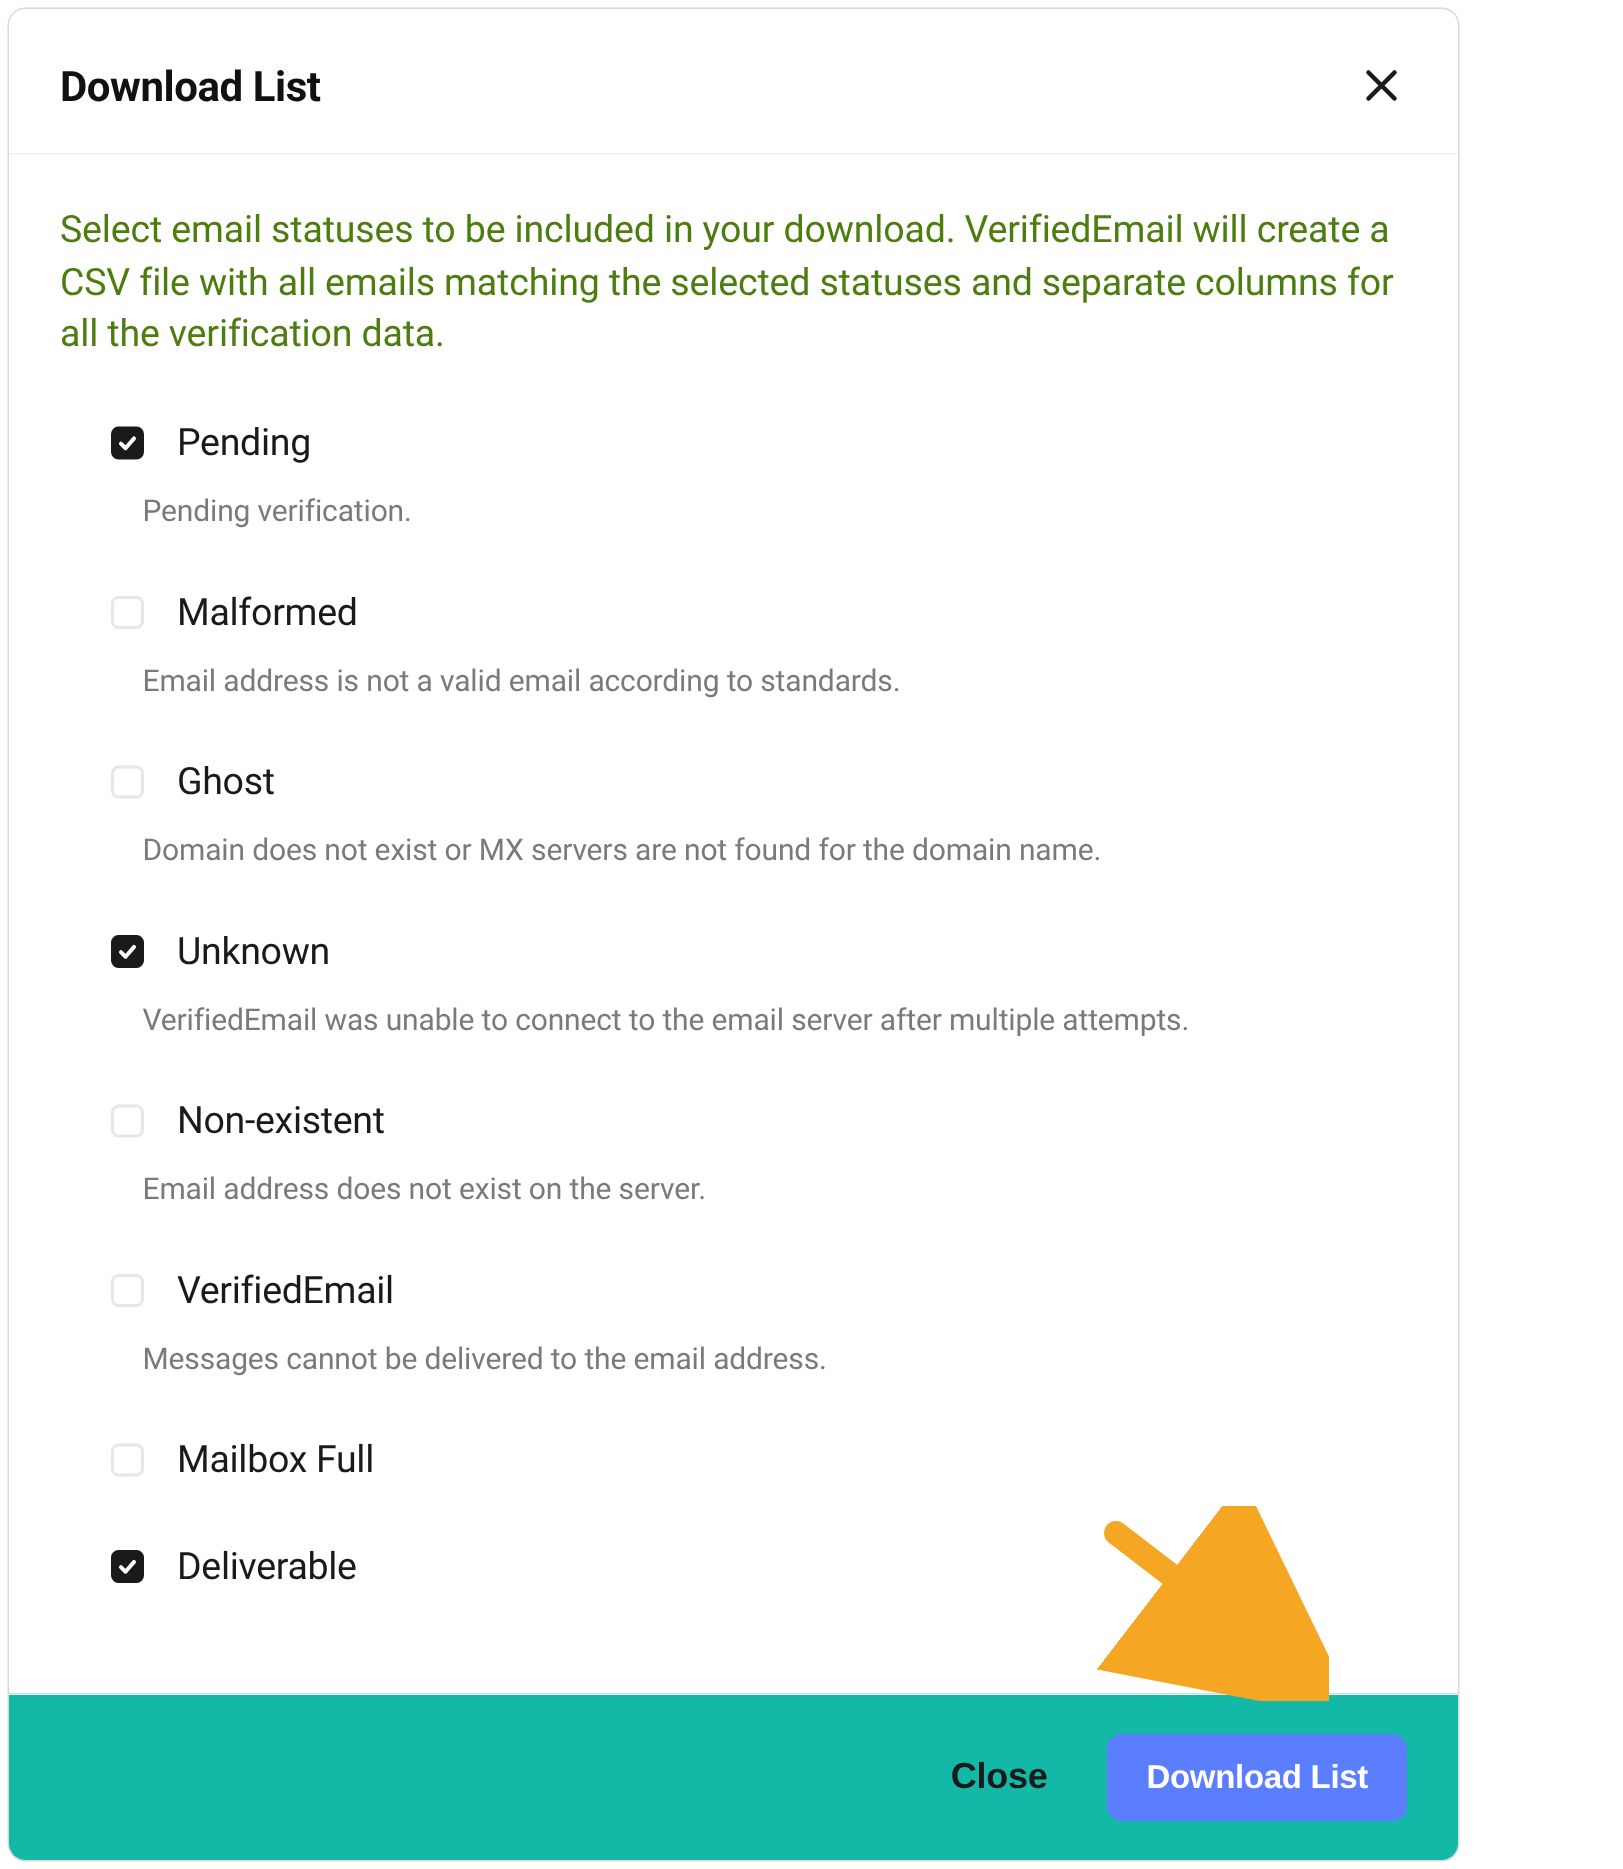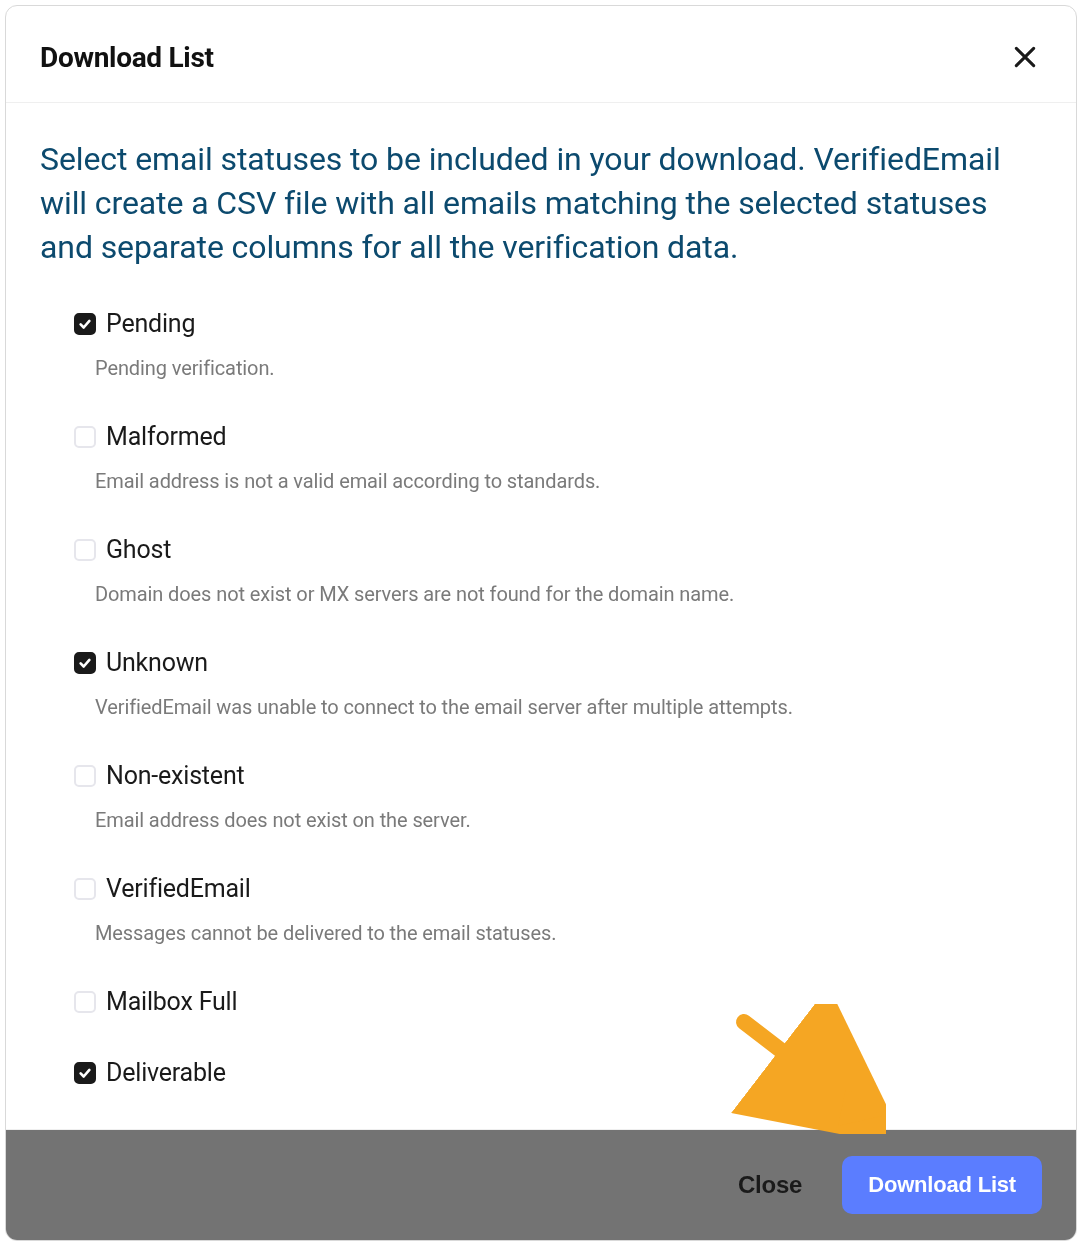--- a/index.html
+++ b/index.html
@@ -5,21 +5,21 @@
   * { box-sizing: border-box; margin: 0; padding: 0; }
   html, body {
     width: 1082px;
     height: 1246px;
     font-family: -apple-system, BlinkMacSystemFont, "Segoe UI", Roboto, "Helvetica Neue", Arial, sans-serif;
     background: #fff;
     color: #1a1a1a;
   }
   .dialog {
     position: relative;
-    width: 1072px;
+    width: 968px;
     height: 1236px;
     margin: 5px;
     border: 1px solid #d9d9d9;
     border-radius: 12px;
     background: #fff;
     overflow: hidden;
     display: flex;
     flex-direction: column;
   }
   .dialog-header {
@@ -45,37 +45,37 @@
     justify-content: center;
   }
   .close-btn svg { width: 26px; height: 26px; }
   .dialog-body {
     position: relative;
     flex: 1;
     overflow-y: auto;
     padding: 34px 34px 20px 34px;
   }
   .intro {
-    font-size: 32px;
+    font-size: 25px;
     line-height: 1.38;
-    color: #0c4a6e;
+    color: #4d7c0f;
     letter-spacing: -0.1px;
   }
   .status-list {
     list-style: none;
     margin-top: 40px;
     padding-left: 34px;
   }
   .status-item {
     margin-bottom: 42px;
   }
   .status-row {
     display: flex;
     align-items: center;
-    gap: 10px;
+    gap: 22px;
   }
   .checkbox-wrap {
     width: 22px;
     height: 22px;
     border-radius: 5px;
     display: inline-flex;
     align-items: center;
     justify-content: center;
     flex-shrink: 0;
     cursor: pointer;
@@ -110,21 +110,21 @@
     color: #7a7a7a;
     letter-spacing: -0.1px;
   }
   .dialog-footer {
     display: flex;
     justify-content: flex-end;
     align-items: center;
     gap: 40px;
     padding: 26px 34px 26px 34px;
     border-top: 1px solid #efefef;
-    background: #737373;
+    background: #14b8a6;
   }
   .btn-close-text {
     background: none;
     border: none;
     font-size: 24px;
     font-weight: 600;
     color: #1a1a1a;
     cursor: pointer;
     letter-spacing: -0.2px;
   }
@@ -217,21 +217,21 @@
           <span class="status-label">Non-existent</span>
         </div>
         <p class="status-desc">Email address does not exist on the server.</p>
       </li>
 
       <li class="status-item">
         <div class="status-row">
           <span class="checkbox-wrap unchecked"></span>
           <span class="status-label">VerifiedEmail</span>
         </div>
-        <p class="status-desc">Messages cannot be delivered to the email statuses.</p>
+        <p class="status-desc">Messages cannot be delivered to the email address.</p>
       </li>
 
       <li class="status-item">
         <div class="status-row">
           <span class="checkbox-wrap unchecked"></span>
           <span class="status-label">Mailbox Full</span>
         </div>
       </li>
 
       <li class="status-item" style="margin-bottom:0;margin-top:21px;">

